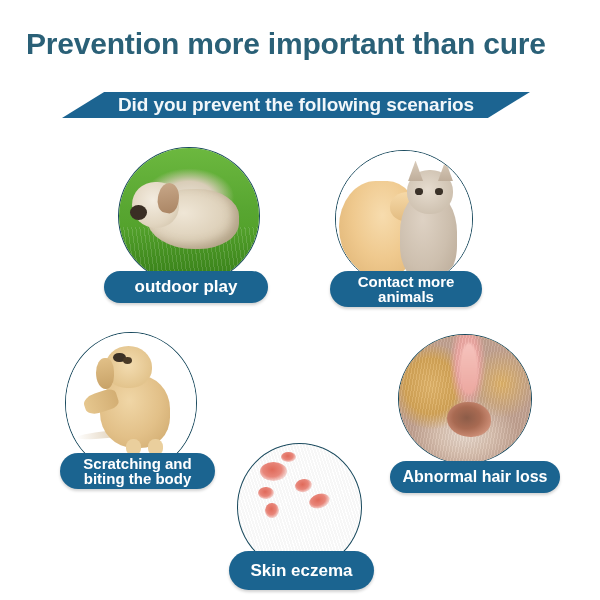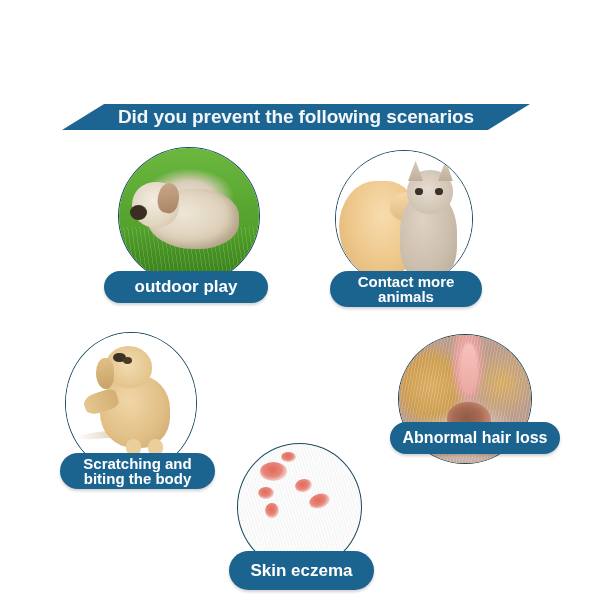--- a/index.html
+++ b/index.html
@@ -32,21 +32,21 @@
     color: #2a6077;
     letter-spacing: -0.2px;
     line-height: 1.05;
     white-space: nowrap;
   }
 
   
   .banner {
     position: absolute;
     left: 62px;
-    top: 104px;
+    top: 92px;
     width: 468px;
     height: 26px;
   }
   .banner-shape {
     position: absolute;
     inset: 0;
     background: #1c6491;
     clip-path: polygon(9% 0%, 100% 0%, 91% 100%, 0% 100%);
   }
   .banner-text {
@@ -235,21 +235,21 @@
     background: linear-gradient(90deg, rgba(205,180,140,0.0), rgba(200,172,130,0.85));
     border-radius:50%;
     transform: rotate(-6deg);
   }
 
   
   #sc-hairloss .circle {
     left: 398px; top: 334px; width: 134px; height: 130px;
   }
   #sc-hairloss .pill {
-    left: 390px; top: 422px; width: 170px; height: 32px; font-size: 16px;
+    left: 390px; top: 461px; width: 170px; height: 32px; font-size: 16px;
   }
   .photo-hairloss {
     background:
       radial-gradient(ellipse 18% 48% at 52% 22%, #f4b9b4 0%, #eda7a2 45%, rgba(230,160,150,0) 78%),
       radial-gradient(ellipse 32% 36% at 24% 40%, #e2b56a 0%, #d5a557 60%, rgba(200,150,70,0) 95%),
       radial-gradient(ellipse 30% 32% at 78% 38%, #e0b368 0%, rgba(205,158,80,0) 85%),
       radial-gradient(ellipse 40% 30% at 50% 78%, #e8d9cd 0%, #d8bfae 55%, #c2a291 100%),
       linear-gradient(180deg, #d9a75c 0%, #d2a05a 35%, #d9b69d 68%, #cfae9a 100%);
   }
   .photo-hairloss::before {
@@ -300,20 +300,21 @@
   .ecz-3 { left:22%; top:47%; width:11%; height:12%; }
   .ecz-4 { left:46%; top:28%; width:14%; height:10%; transform:rotate(-12deg); }
   .ecz-5 { left:58%; top:40%; width:17%; height:11%; transform:rotate(-18deg); }
   .ecz-6 { left:35%; top:6%; width:12%; height:8%; }
 </style>
 </head>
 <body>
 
 <div class="poster">
 
+  <div class="headline">Prevention more important than cure</div>
 
   <div class="banner">
     <div class="banner-shape"></div>
     <div class="banner-text">Did you prevent the following scenarios</div>
   </div>
 
   <div class="scenario" id="sc-outdoor">
     <div class="circle">
       <div class="photo photo-grass">
         <div class="dog-body"></div>

